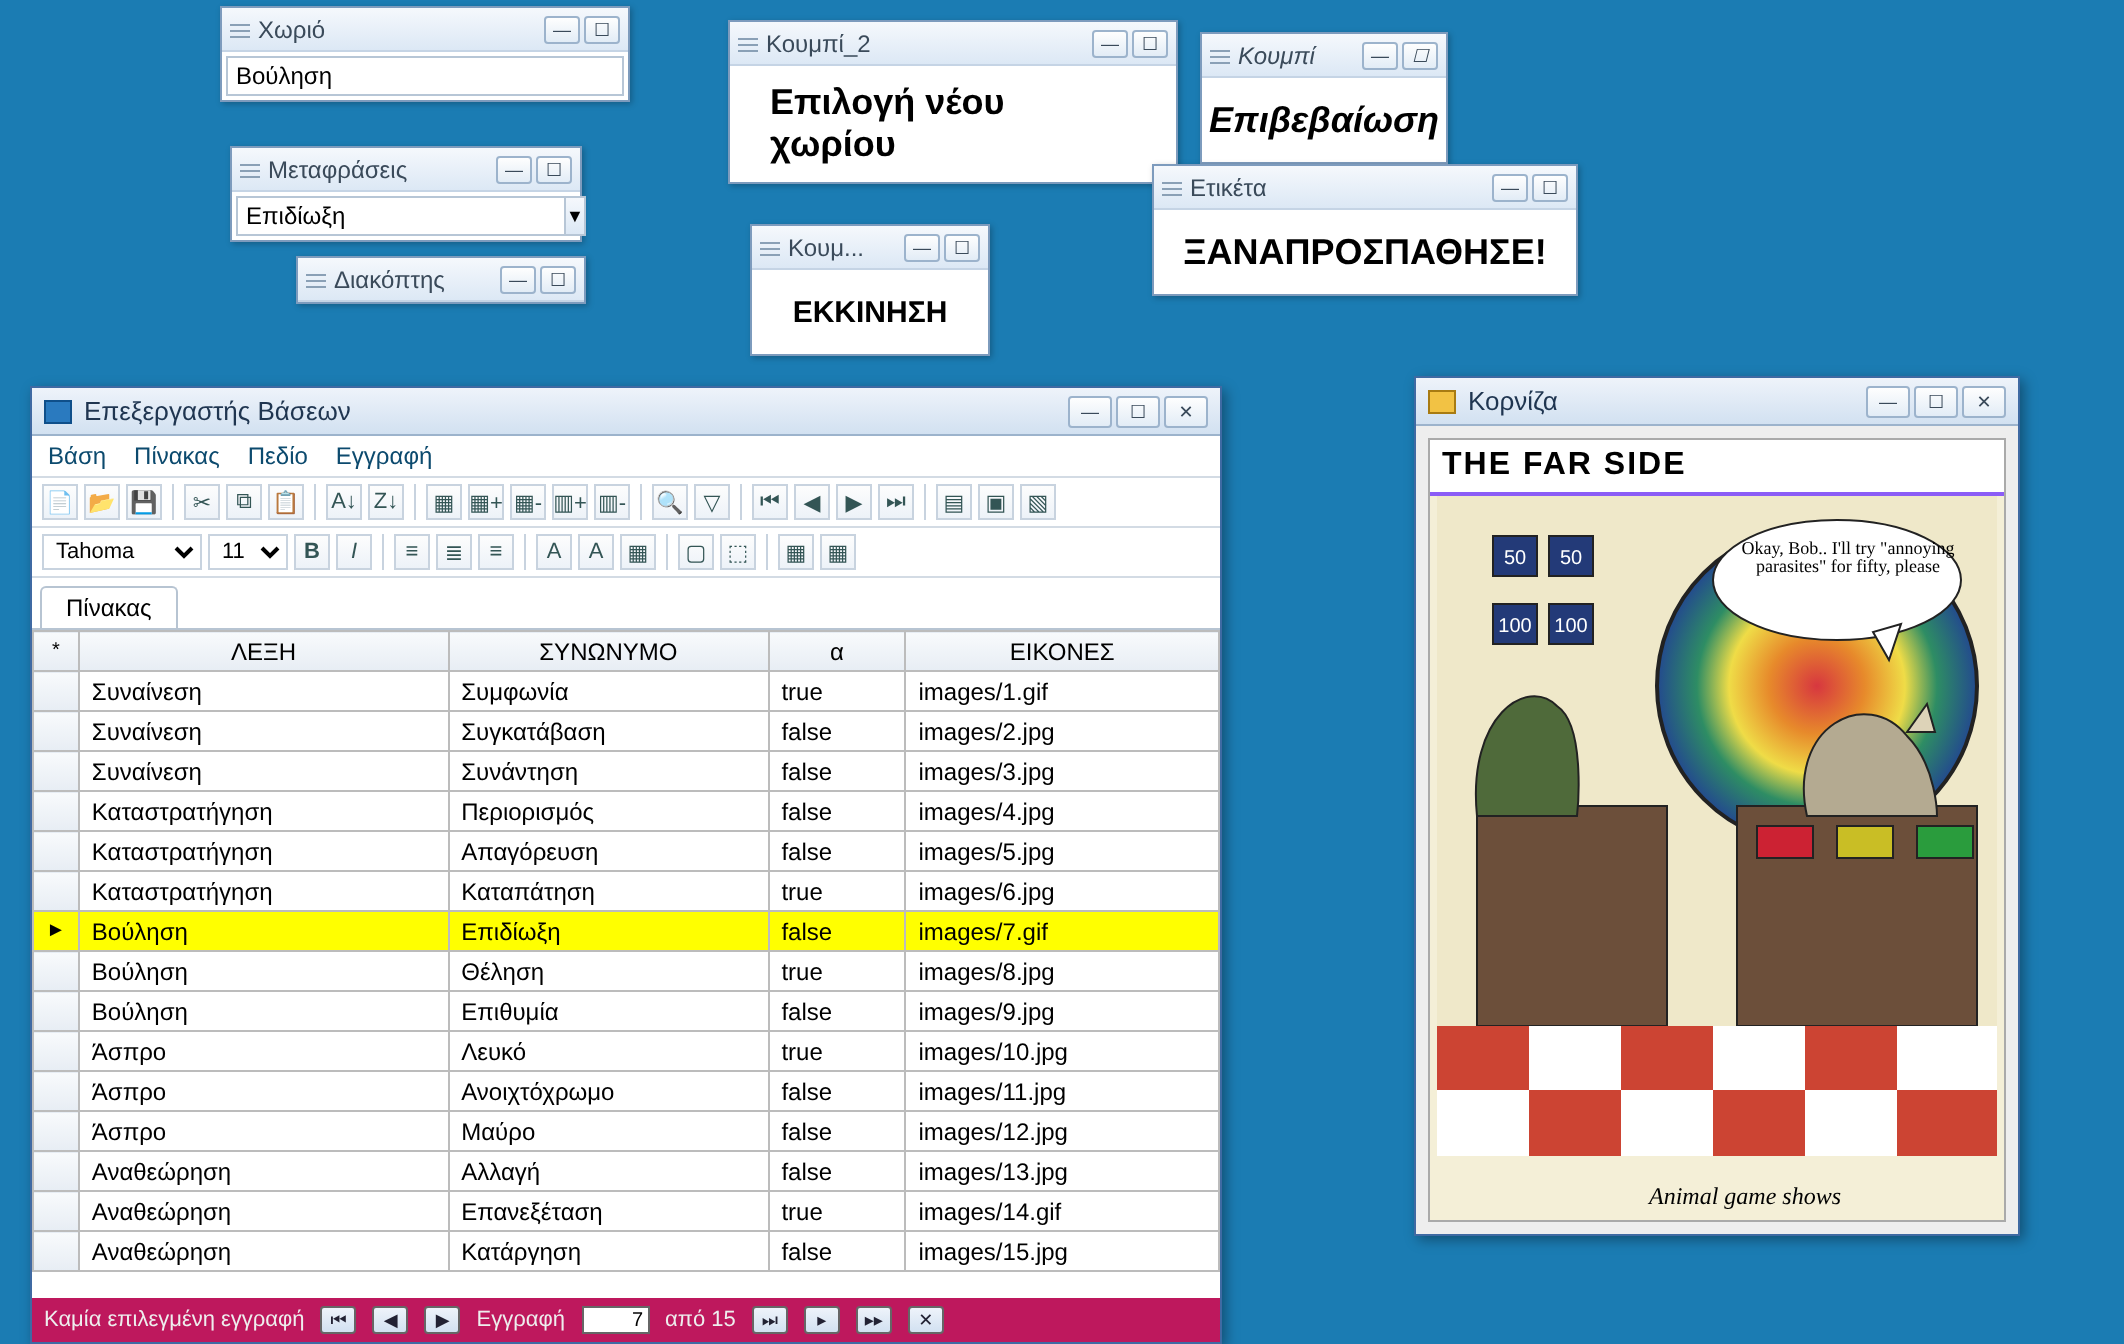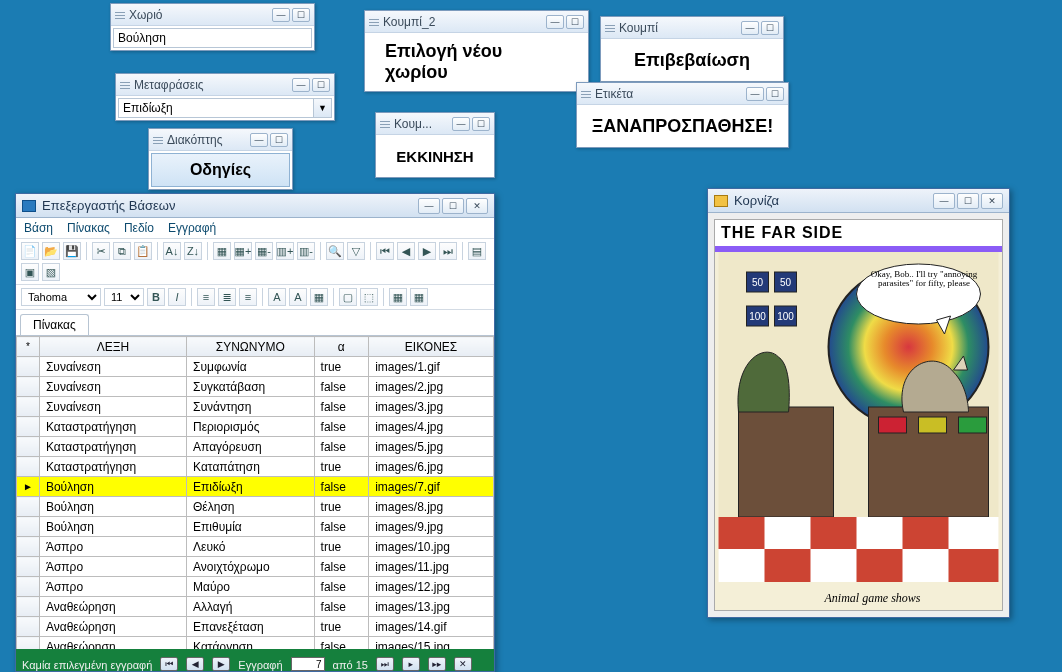--- a/index.html
+++ b/index.html
@@ -48,21 +48,21 @@
     border:1px solid #8fb2d3; font-weight:bold; font-size:16px;
     height:34px;
   }
   .select-row { display:flex; align-items:stretch; }
   .select-row input { flex:1; border:1px solid #b7c6d6; height:20px; padding:0 4px; font:inherit; }
   .select-row .arrow { width:18px; border:1px solid #b7c6d6; border-left:none; background:linear-gradient(#f5f8fc,#dce8f5);
                        display:flex;align-items:center;justify-content:center; font-size:9px;}
   
   .db-win {
     position:absolute;
-    left:15px; top:193px; width:480px; height:479px;
+    left:15px; top:193px; width:596px; height:479px;
     background:#fff;
     border:1px solid #3f6aa3;
     box-shadow:2px 2px 6px rgba(0,0,0,.35);
     display:flex; flex-direction:column;
   }
   .db-title {
     height:24px;
     background:linear-gradient(#eef3fa,#d2e1f1);
     border-bottom:1px solid #9cb3cc;
     display:flex; align-items:center; padding:0 6px; gap:6px;
@@ -78,53 +78,53 @@
   .tsel { height:18px; border:1px solid #c8d3df; background:#fff; font:inherit; font-size:11px; padding:0 2px;}
   .tabstrip { display:flex; padding:4px 4px 0; border-bottom:1px solid #b7c4d2;}
   .tab { padding:3px 12px; border:1px solid #b7c4d2; border-bottom:none; background:#fff; font-size:12px;
          border-radius:3px 3px 0 0; margin-right:4px; }
   .grid-wrap { flex:1; overflow:auto; }
   table.grid { border-collapse:collapse; width:100%; font-size:12px; }
   table.grid th, table.grid td { border:1px solid #bcbcbc; padding:2px 6px; height:20px; text-align:left; white-space:nowrap;}
   table.grid th { background:linear-gradient(#f8fafc,#e7edf4); font-weight:normal; text-align:center;}
   .rowhdr { width:22px; background:linear-gradient(#f8fafc,#e7edf4); text-align:center; font-size:10px;}
   .hl td { background:#ffff00 !important; }
-  .statusbar { height:22px; background:#15803d; color:#eee; display:flex; align-items:flex-end; font-size:11px;
+  .statusbar { height:22px; background:#be185d; color:#eee; display:flex; align-items:center; font-size:11px;
                padding:0 6px; gap:8px;}
   .sbtn { width:18px;height:14px;background:linear-gradient(#eef3fa,#d2e1f1);border:1px solid #666;border-radius:2px;
           display:flex;align-items:center;justify-content:center;color:#223;font-size:9px;}
   .statusbar input { width:34px; height:14px; font-size:10px; text-align:right; border:1px solid #666; background:#fff;}
   
   .img-win {
     position:absolute; left:707px; top:188px; width:303px; height:430px;
     background:#fff; border:1px solid #3f6aa3; box-shadow:2px 2px 6px rgba(0,0,0,.35);
     display:flex; flex-direction:column;
   }
   .img-body { flex:1; background:#eee; position:relative; padding:6px; }
   .comic { width:100%; height:100%; border:1px solid #aaa; background:#f4efd7; position:relative; overflow:hidden;}
-  .comic .strip-title { background:#fff;border-bottom:6px solid #8b5cf6;padding:4px 6px;font-weight:bold;font-size:16px;letter-spacing:1px;}
+  .comic .strip-title { background:#fff;border-bottom:2px solid #8b5cf6;padding:4px 6px;font-weight:bold;font-size:16px;letter-spacing:1px;}
   .comic svg { display:block; }
   .comic .caption { position:absolute; bottom:4px; left:0; right:0; text-align:center; font-family:Georgia,serif; font-style:italic; font-size:12px;margin-left:28px;}
 </style>
 </head>
 <body>
 
 <div class="mini-win" style="left:110px; top:3px; width:205px;">
   <div class="mini-title">
     <span class="grip"></span>
     <span>Χωριό</span>
     <div class="win-btns">
       <div class="wbtn">—</div>
       <div class="wbtn">☐</div>
     </div>
   </div>
   <div class="mini-body"><input type="text" style="width: 100%; border: 1px solid rgb(183, 198, 214); height: 20px; padding: 0px 4px; font: inherit;" value="Βούληση"></div>
 </div>
 
-<div class="mini-win" style="left:115px; top:73px; width:220px;">
+<div class="mini-win" style="left:115px; top:73px; width:176px;">
   <div class="mini-title">
     <span class="grip"></span>
     <span>Μεταφράσεις</span>
     <div class="win-btns">
       <div class="wbtn">—</div>
       <div class="wbtn">☐</div>
     </div>
   </div>
   <div class="mini-body">
     <div class="select-row">
@@ -136,23 +136,20 @@
 
 <div class="mini-win" style="left:148px; top:128px; width:145px;">
   <div class="mini-title">
     <span class="grip"></span>
     <span>Διακόπτης</span>
     <div class="win-btns">
       <div class="wbtn">—</div>
       <div class="wbtn">☐</div>
     </div>
   </div>
-  <div class="mini-body">
-      <div class="blue-btn">Οδηγίες</div>
-    </div>
 </div>
 
 <div class="mini-win" style="left:375px; top:112px; width:120px;">
   <div class="mini-title">
     <span class="grip"></span>
     <span>Κουμ...</span>
     <div class="win-btns">
       <div class="wbtn">—</div>
       <div class="wbtn">☐</div>
     </div>
@@ -169,21 +166,21 @@
     <div class="win-btns">
       <div class="wbtn">—</div>
       <div class="wbtn">☐</div>
     </div>
   </div>
   <div class="mini-body">
       <div class="big-action">Επιλογή νέου χωρίου</div>
     </div>
 </div>
 
-<div class="mini-win" style="left:600px; top:16px; width:184px;">
+<div class="mini-win" style="left:600px; top:16px; width:124px;font-style:italic;">
   <div class="mini-title">
     <span class="grip"></span>
     <span>Κουμπί</span>
     <div class="win-btns">
       <div class="wbtn">—</div>
       <div class="wbtn">☐</div>
     </div>
   </div>
   <div class="mini-body">
       <div class="big-action">Επιβεβαίωση</div>

